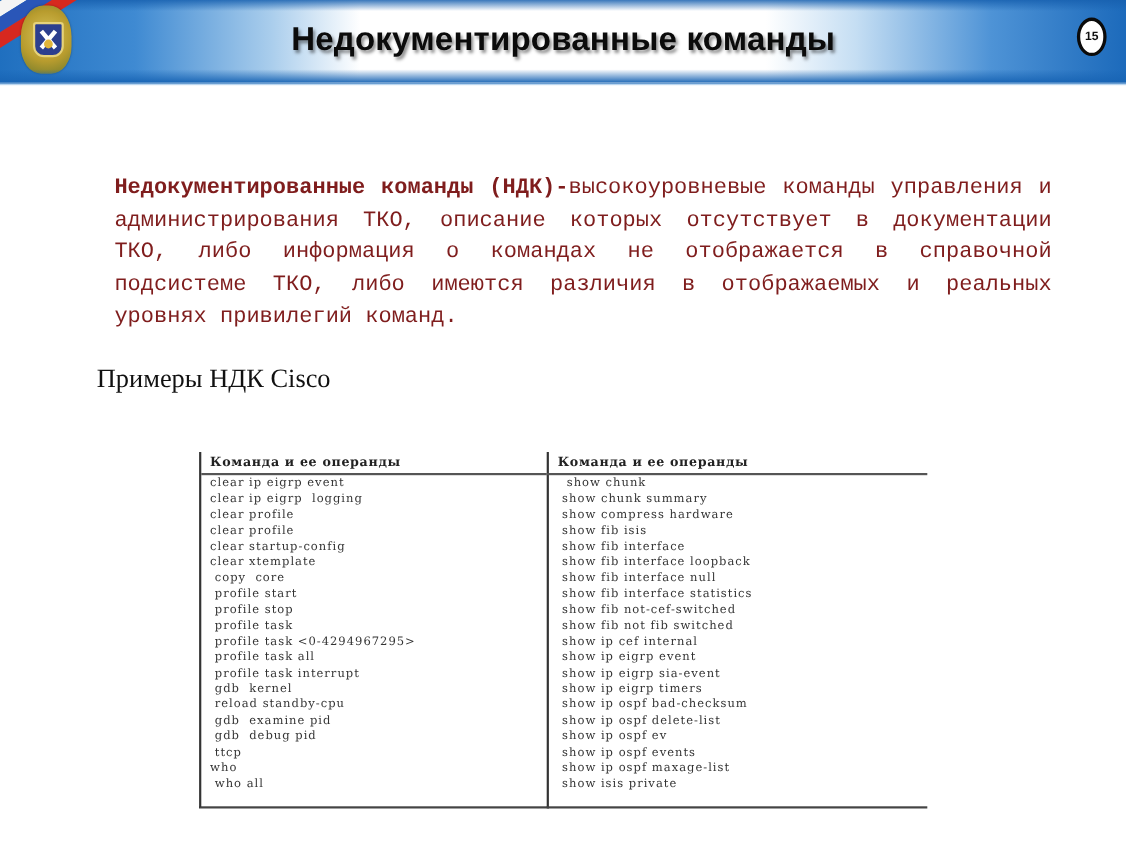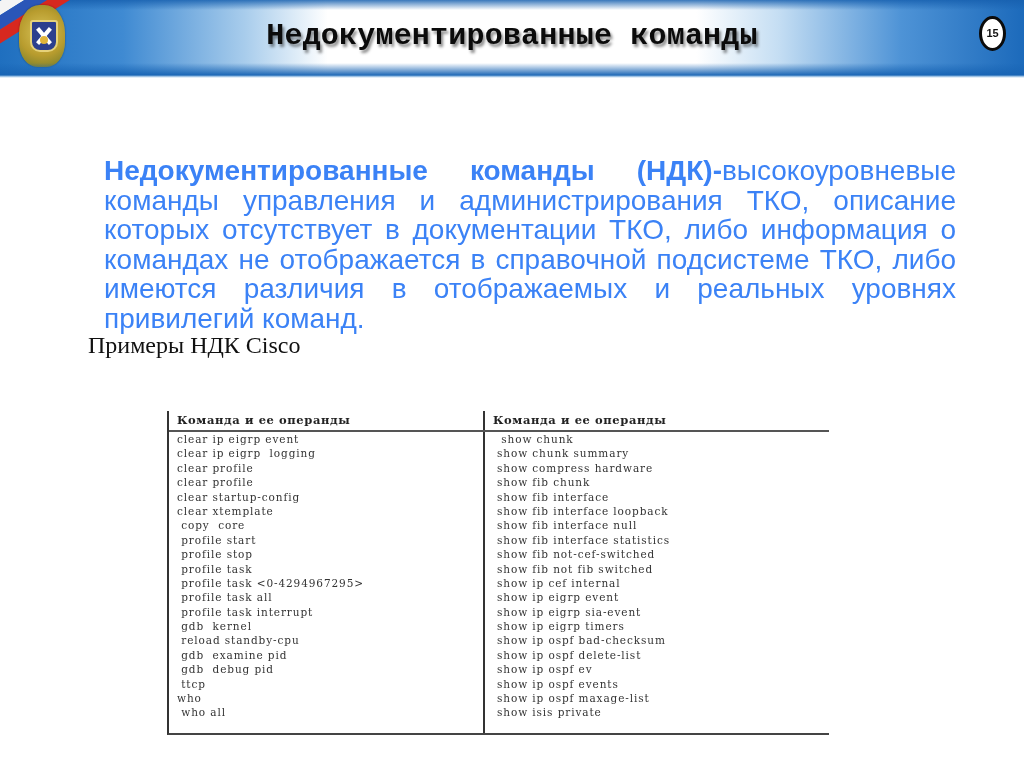--- a/index.html
+++ b/index.html
@@ -53,50 +53,50 @@
     .emblem-cross2 {
       position: absolute; left: 10px; top: 4px; width: 4px; height: 20px;
       background: #ffffff; transform: rotate(-40deg);
     }
     .emblem-center {
       position: absolute; left: 8px; top: 14px; width: 8px; height: 8px;
       border-radius: 50%; background: #e0b43a;
     }
     .title {
       position: absolute; left: 0; width: 1024px; top: 19px; text-align: center;
-      font-family: Liberation Mono, monospace; font-weight: bold; font-size: 30px;
+      font-family: Liberation Sans, sans-serif; font-weight: bold; font-size: 30px;
       color: #0b0b0b; letter-spacing: 0.2px;
       text-shadow: 2px 3px 3px rgba(0,0,0,0.45);
     }
     .page-badge {
       position: absolute; left: 979px; top: 16px; width: 27px; height: 35px;
       border: 3px solid #0b0b0b; border-radius: 50%; background: #ffffff;
       box-sizing: border-box; text-align: center;
       font-family: "Liberation Sans", sans-serif; font-weight: bold; font-size: 11px;
       line-height: 29px; color: #111;
     }
 
     
     .definition {
       position: absolute; left: 104px; top: 156px; width: 852px;
-      font-family: Liberation Sans, sans-serif; font-size: 28px; line-height: 29.5px;
-      color: #3b82f6; text-align: justify;
+      font-family: Liberation Mono, monospace; font-size: 20px; line-height: 29.5px;
+      color: #7f1d1d; text-align: justify;
     }
     .definition b { font-weight: bold; }
     .examples {
       position: absolute; left: 88px; top: 332px;
       font-family: "Liberation Serif", serif; font-size: 24px; color: #111;
     }
 
     
     .cmd-table {
       position: absolute; left: 167px; top: 411px;
     }
     .cmd-col {
-      position: absolute; top: 0;
+      position: absolute; top: 0; margin-left: 14px;
     }
     .col-left { left: 0; width: 314px; height: 322px; border-left: 2px solid #333; border-bottom: 2px solid #444; border-right: 2px solid #333; }
     .col-right { left: 316px; width: 346px; height: 322px; border-bottom: 2px solid #444; }
     .col-head {
       height: 19px; border-bottom: 2px solid #555;
       font-family: "DejaVu Serif", serif; font-weight: bold; font-size: 11.5px;
       color: #222; padding-left: 8px; line-height: 19px; letter-spacing: 0.6px;
     }
     .col-right .col-head { padding-left: 10px; }
     .cmd-row {
@@ -153,21 +153,21 @@
     <div class="cmd-row"> gdb  debug pid</div>
     <div class="cmd-row"> ttcp</div>
     <div class="cmd-row">who</div>
     <div class="cmd-row"> who all</div>
   </div>
   <div class="cmd-col col-right">
     <div class="col-head">Команда и ее операнды</div>
     <div class="cmd-row"> show chunk</div>
     <div class="cmd-row">show chunk summary</div>
     <div class="cmd-row">show compress hardware</div>
-    <div class="cmd-row">show fib chunk</div>
+    <div class="cmd-row">show fib isis</div>
     <div class="cmd-row">show fib interface</div>
     <div class="cmd-row">show fib interface loopback</div>
     <div class="cmd-row">show fib interface null</div>
     <div class="cmd-row">show fib interface statistics</div>
     <div class="cmd-row">show fib not-cef-switched</div>
     <div class="cmd-row">show fib not fib switched</div>
     <div class="cmd-row">show ip cef internal</div>
     <div class="cmd-row">show ip eigrp event</div>
     <div class="cmd-row">show ip eigrp sia-event</div>
     <div class="cmd-row">show ip eigrp timers</div>

